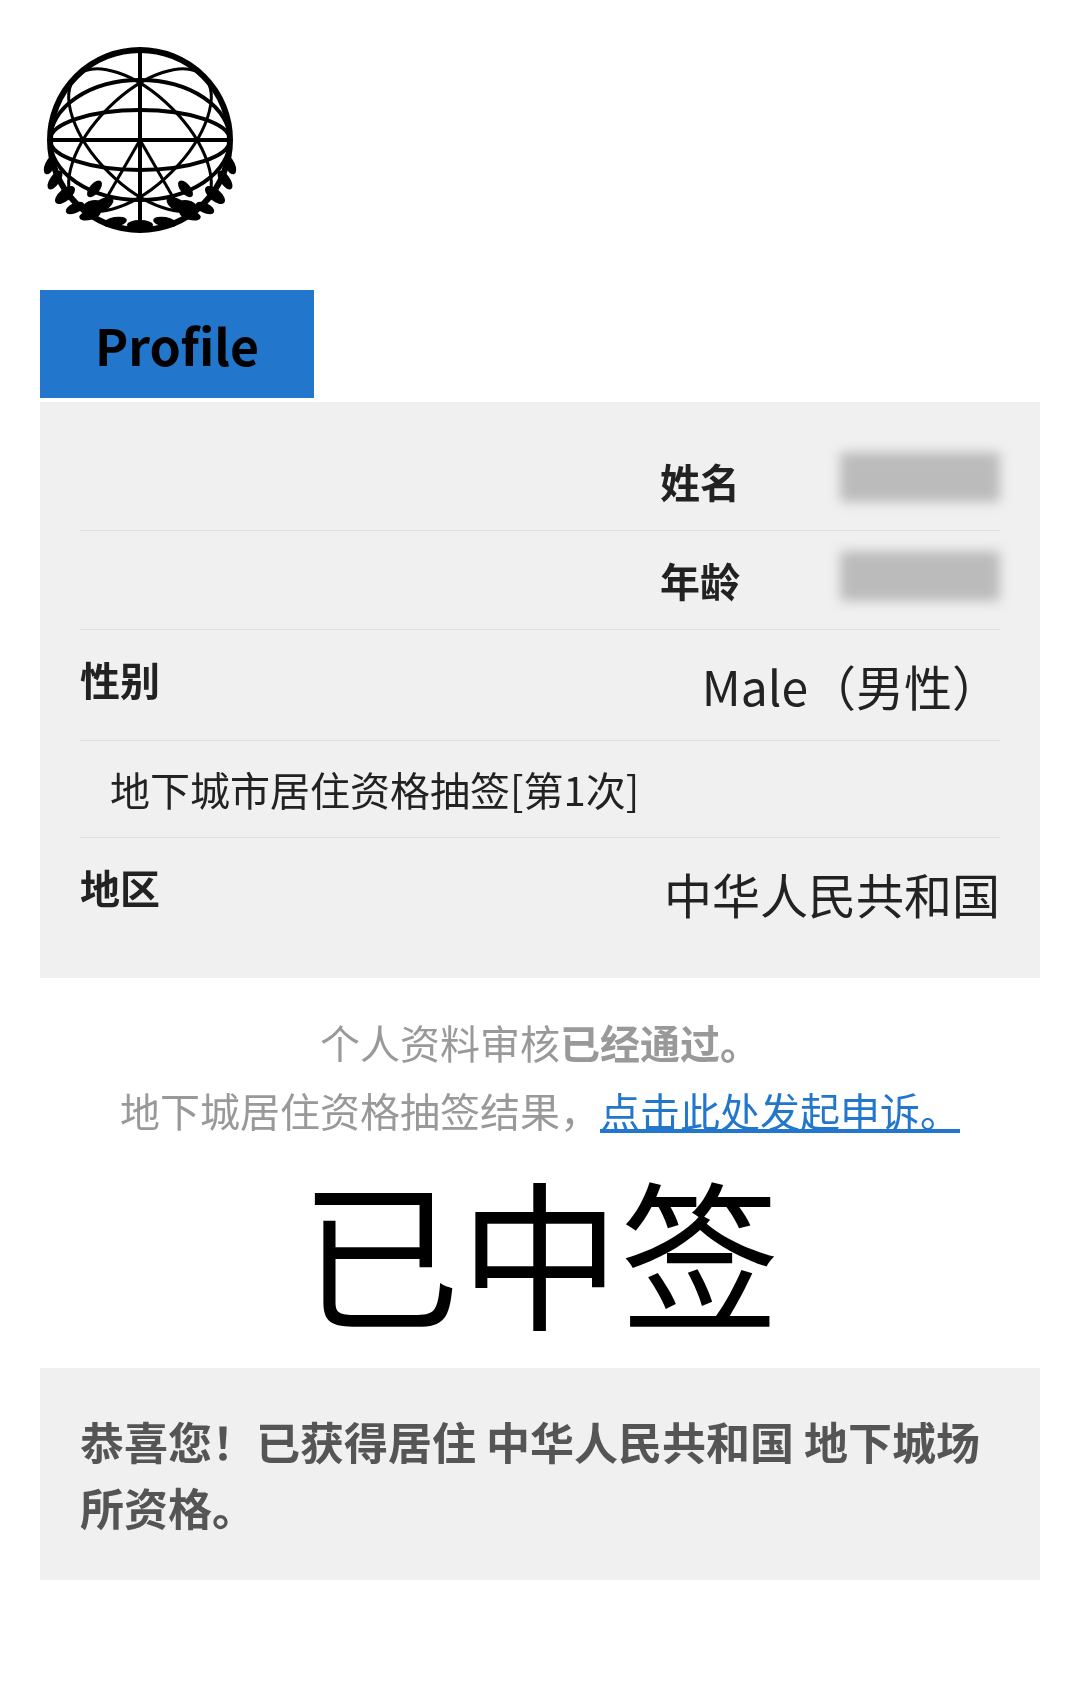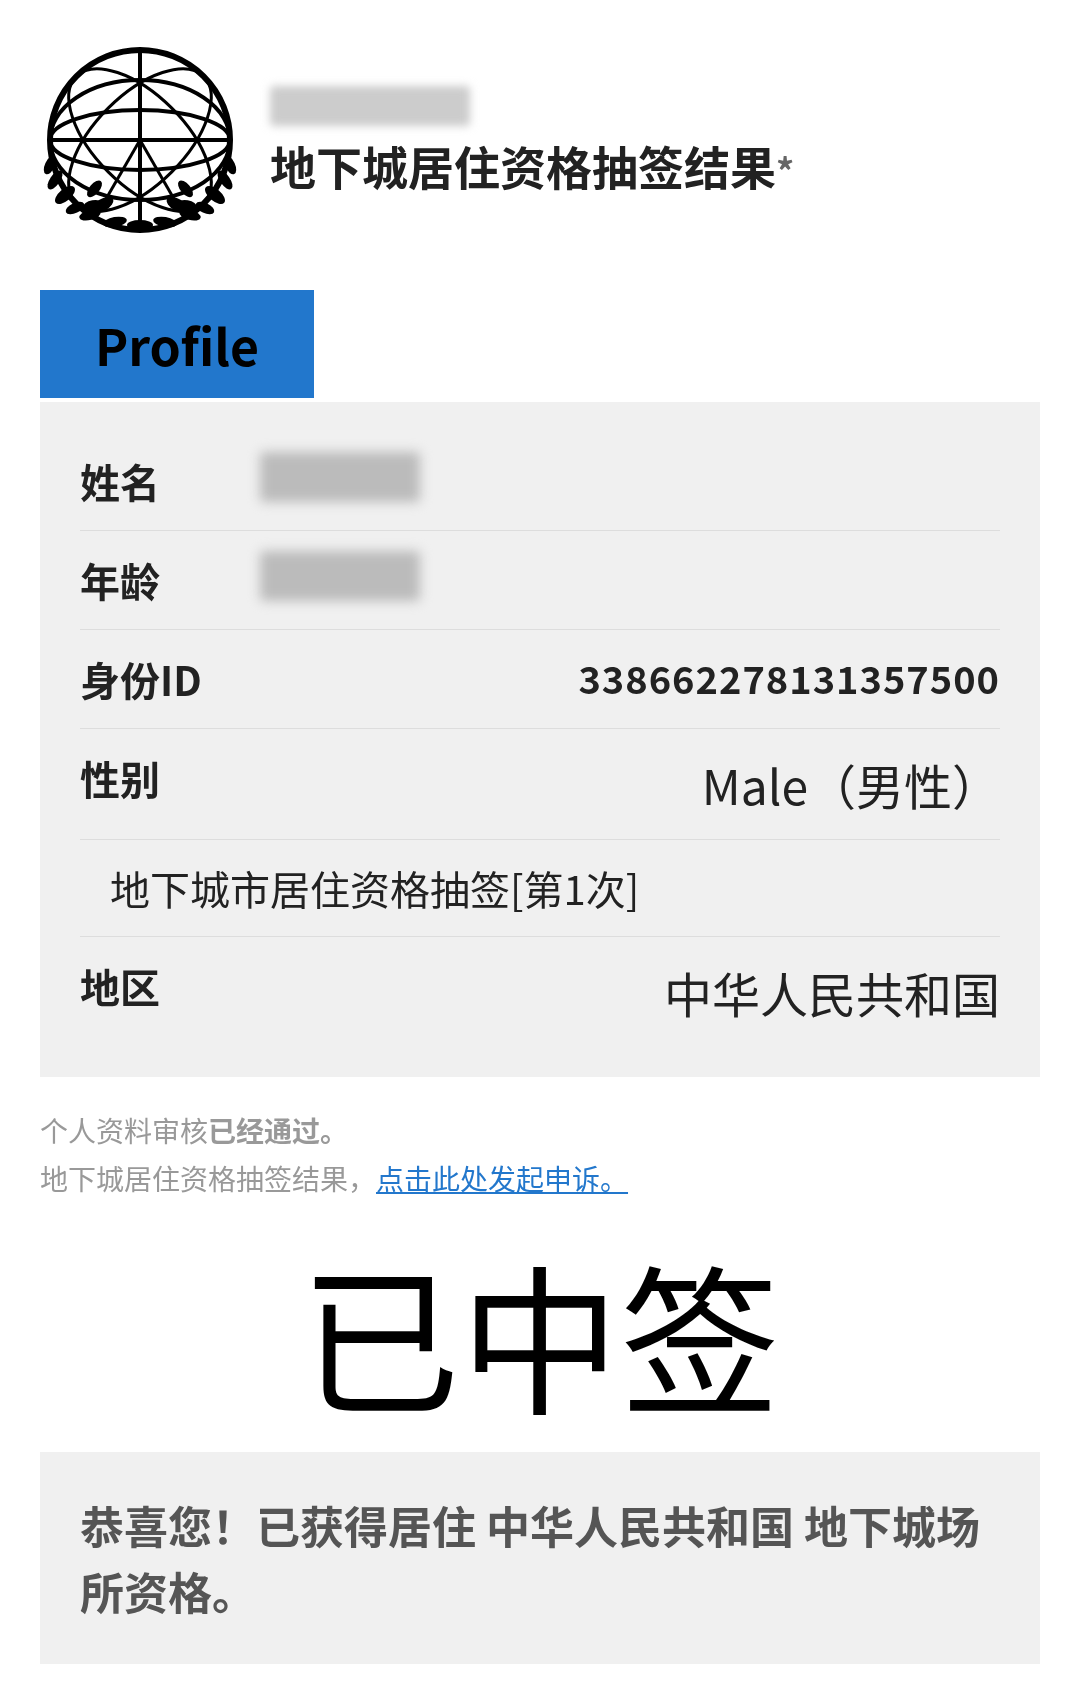--- a/index.html
+++ b/index.html
@@ -69,21 +69,21 @@
 
     
     .info-table {
       background: #f0f0f0;
       padding: 30px 40px;
       margin-bottom: 30px;
     }
 
     .info-row {
       display: flex;
-      justify-content: flex-start;
+      justify-content: flex-end;
       align-items: flex-start;
       padding: 20px 0;
       border-bottom: 1px solid #ddd;
     }
 
     .info-row:last-child {
       border-bottom: none;
     }
 
     .info-label {
@@ -121,24 +121,25 @@
 
     .info-value.declaration {
       text-align: left;
       padding-left: 30px;
       font-size: 40px;
       line-height: 1.4;
     }
 
     
     .notice-text {
-      font-size: 28px;
+      font-size: 40px;
       color: #999;
       line-height: 1.7;
-      margin-bottom: 50px;
+      margin-bottom: 24px;
+      text-align: center;
     }
 
     .notice-text .passed {
       color: #999;
       font-weight: bold;
     }
 
     .notice-text .link {
       color: #2277cc;
       text-decoration: underline;
@@ -227,48 +228,38 @@
         <ellipse cx="150" cy="175" rx="11" ry="5" transform="rotate(15 150 175)"></ellipse>
         <ellipse cx="190" cy="125" rx="10" ry="5" transform="rotate(65 190 125)"></ellipse>
 
         <ellipse cx="100" cy="185" rx="13" ry="5" transform="rotate(0 100 185)"></ellipse>
         <ellipse cx="75" cy="182" rx="12" ry="5" transform="rotate(-10 75 182)"></ellipse>
         <ellipse cx="125" cy="182" rx="12" ry="5" transform="rotate(10 125 182)"></ellipse>
       </g>
     </svg>
   </div>
 
-  <div class="header-text">
-    <div class="header-blurred"></div>
-    <div class="header-title">
-      <span>地下城居住资格抽签结果</span><span class="asterisk">*</span>
-    </div>
-  </div>
 </div>
 
 
 <div class="profile-label">Profile</div>
 
 
 <div class="info-table">
 
   <div class="info-row">
     <span class="info-label">姓名</span>
     <span class="info-value blurred"></span>
   </div>
 
   <div class="info-row">
     <span class="info-label">年龄</span>
     <span class="info-value blurred"></span>
   </div>
 
-  <div class="info-row">
-    <span class="info-label">身份ID</span>
-    <span class="info-value id-number">338662278131357500</span>
-  </div>
 
   <div class="info-row">
     <span class="info-label">性别</span>
     <span class="info-value">Male（男性）</span>
   </div>
 
   <div class="info-row">
     <span class="info-value declaration">地下城市居住资格抽签[第1次]</span>
   </div>
 

